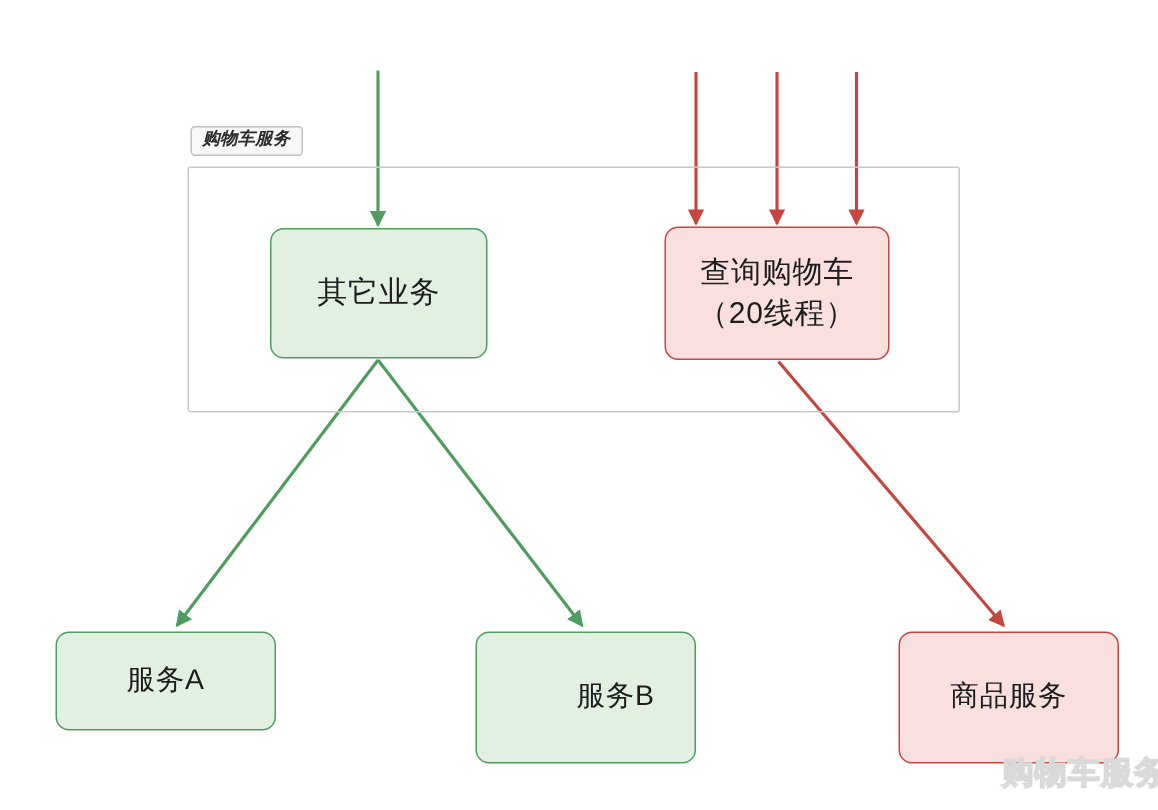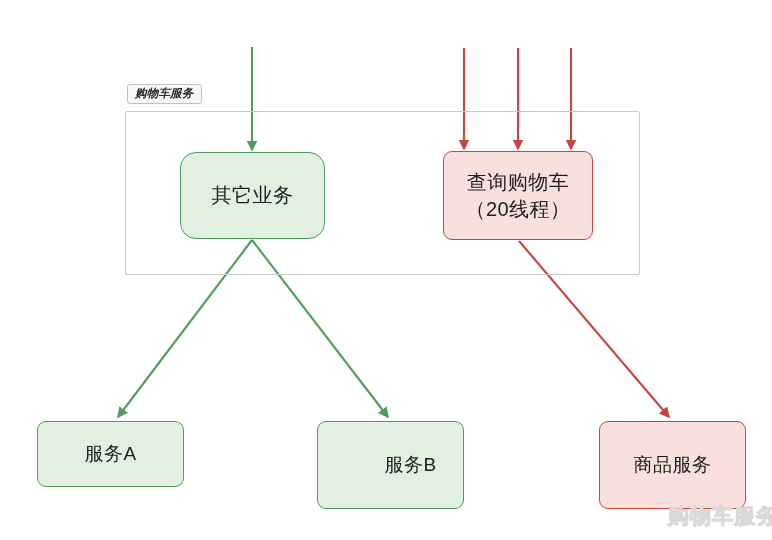--- a/index.html
+++ b/index.html
@@ -76,21 +76,21 @@
   .node.green {
     background: #e2f0e2;
     border: 1.8px solid #4e9d5e;
   }
   .node.pink {
     background: #fadfdf;
     border: 1.8px solid #c7453f;
   }
 
   
-  #node-other-biz  { left:180px; top:152px; width:145px; height:87px; font-size:20px;border-radius:16px; }
+  #node-other-biz  { left:180px; top:152px; width:145px; height:87px; font-size:20px; }
   #node-query-cart { left:443px; top:151px; width:150px; height:89px; font-size:20px; }
   #node-service-a  { left:37px;  top:421px; width:147px; height:66px; font-size:19px; }
   #node-service-b  { left:317px; top:421px; width:147px; height:88px; font-size:19px;padding-left:40px; }
   #node-goods-svc  { left:599px; top:421px; width:147px; height:88px; font-size:19px; }
 
   
   .watermark {
     position: absolute;
     left: 668px;
     top: 505px;

